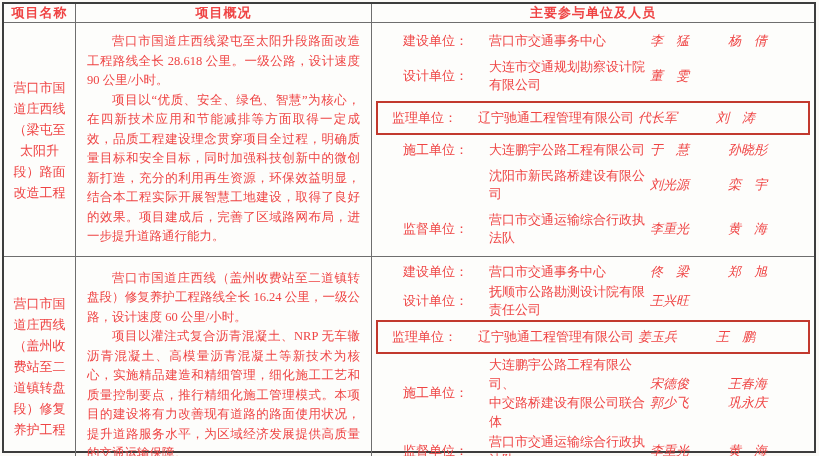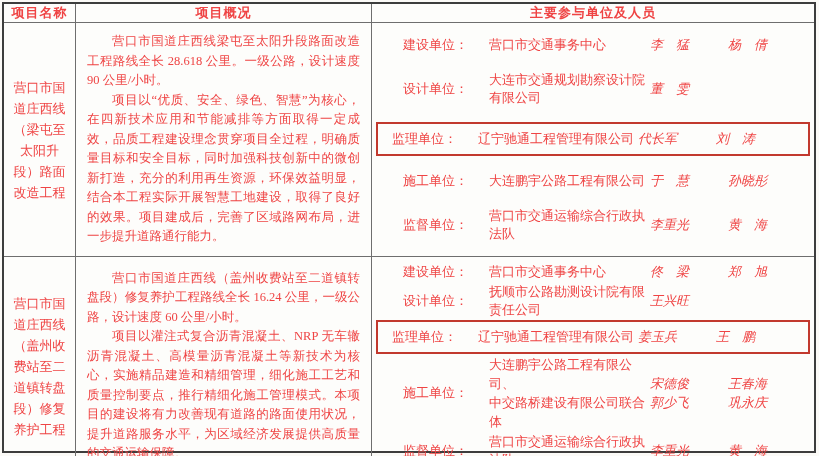--- a/index.html
+++ b/index.html
@@ -80,20 +80,26 @@
         <span class="pn">代长军</span>
         <span class="pn">刘　涛</span>
       </div>
       <div class="prow">
         <span class="role">施工单位：</span>
         <span class="org">大连鹏宇公路工程有限公司</span>
         <span class="pn">于　慧</span>
         <span class="pn">孙晓彤</span>
       </div>
       <div class="prow">
+        <span class="role"></span>
+        <span class="org">沈阳市新民路桥建设有限公司</span>
+        <span class="pn">刘光源</span>
+        <span class="pn">栾　宇</span>
+      </div>
+      <div class="prow">
         <span class="role">监督单位：</span>
         <span class="org">营口市交通运输综合行政执法队</span>
         <span class="pn">李重光</span>
         <span class="pn">黄　海</span>
       </div>
     </div>
 
     <div class="c name-cell noB">营口市国道庄西线（盖州收费站至二道镇转盘段）修复养护工程</div>
 
     <div class="c ov-cell noB">

